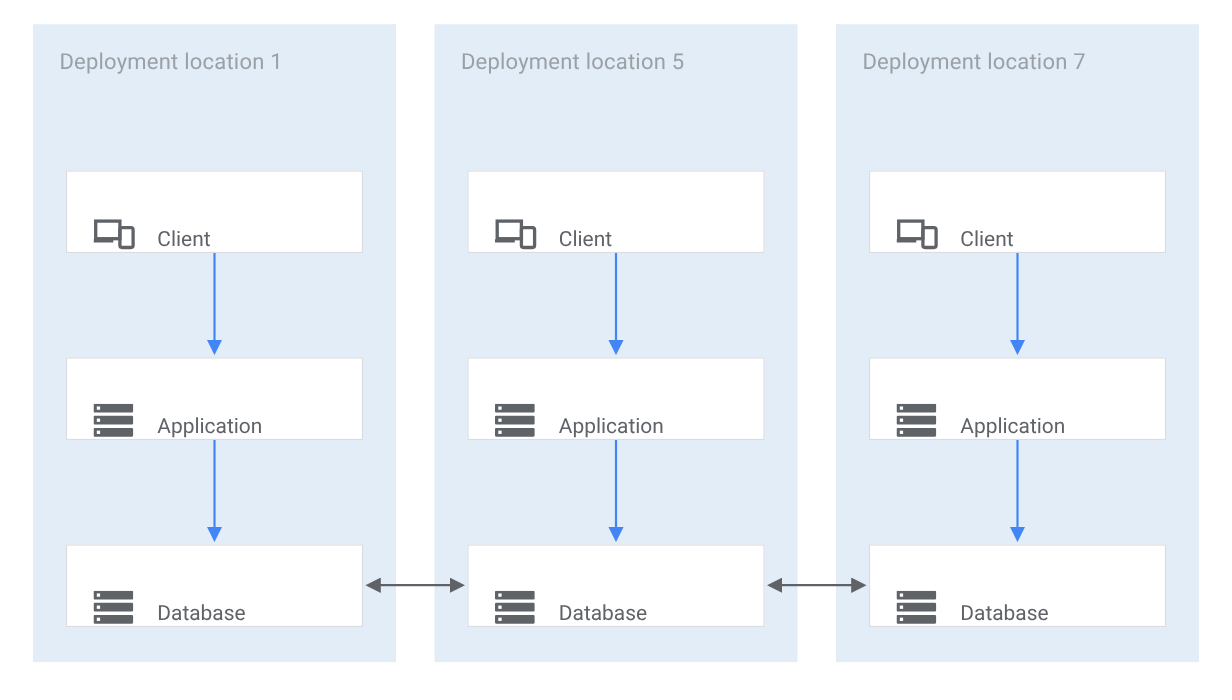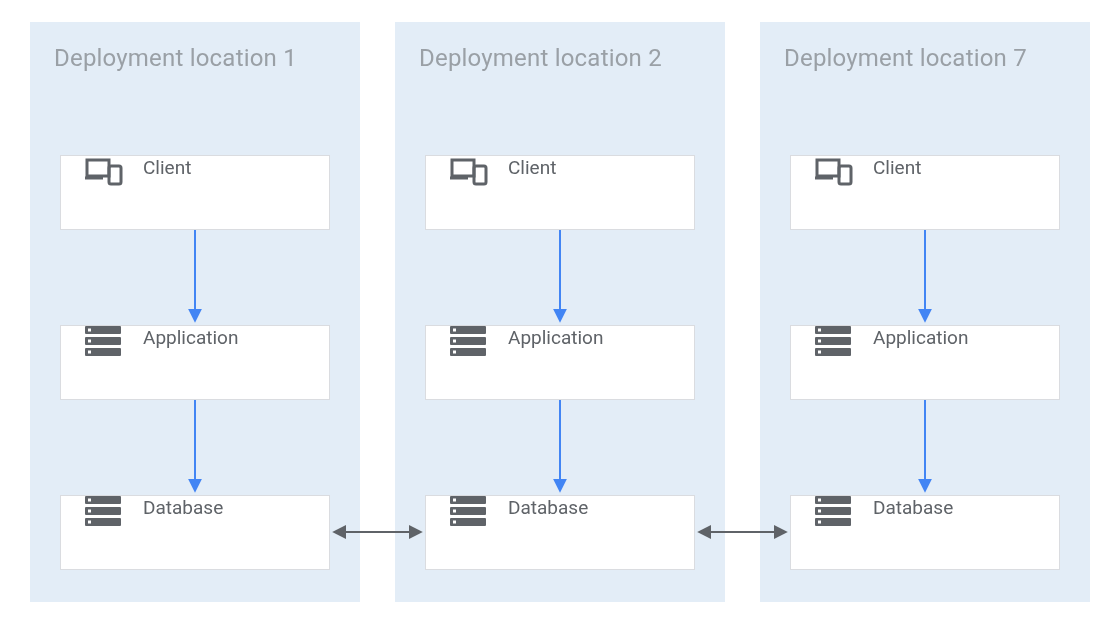--- a/index.html
+++ b/index.html
@@ -16,31 +16,31 @@
     position: absolute;
     background: #e3edf7;
     box-sizing: border-box;
   }
 
   .region-title {
     position: absolute;
     top: 22px;
     left: 24px;
     color: #9aa0a6;
-    font-size: 24px;
+    font-size: 20px;
     letter-spacing: 0.2px;
   }
 
   .node-box {
     position: absolute;
     background: #ffffff;
     border: 1px solid #dadce0;
     box-sizing: border-box;
     display: flex;
-    align-items: flex-start;
+    align-items: flex-end;
     padding-left: 24px;
     gap: 18px;
   }
 
   .node-label {
     color: #5f6368;
     font-size: 19px;
   }
 
   .icon {
@@ -90,21 +90,21 @@
       <path d="M 0 0 L 10 5 L 0 10 z" fill="#5f6368"></path>
     </marker>
   </defs>
 </svg>
 
 <div class="region" style="left:30px; top:22px; width:330px; height:580px;">
   <div class="region-title">Deployment location 1</div>
 </div>
 
 <div class="region" style="left:395px; top:22px; width:330px; height:580px;">
-  <div class="region-title">Deployment location 2</div>
+  <div class="region-title">Deployment location 5</div>
 </div>
 
 <div class="region" style="left:760px; top:22px; width:330px; height:580px;">
   <div class="region-title">Deployment location 7</div>
 </div>
 
 <div class="node-box" style="left:60px; top:155px; width:270px; height:75px;">
   <span class="icon">
     <svg width="40" height="32" viewBox="0 0 40 32">
         <use href="#icon-devices"></use>

